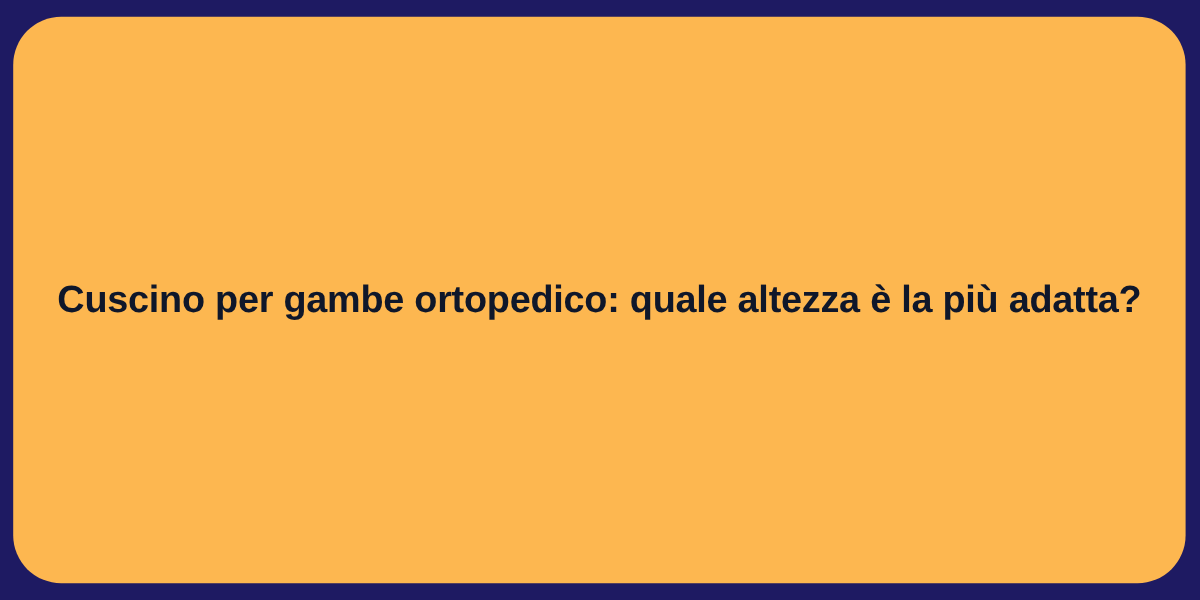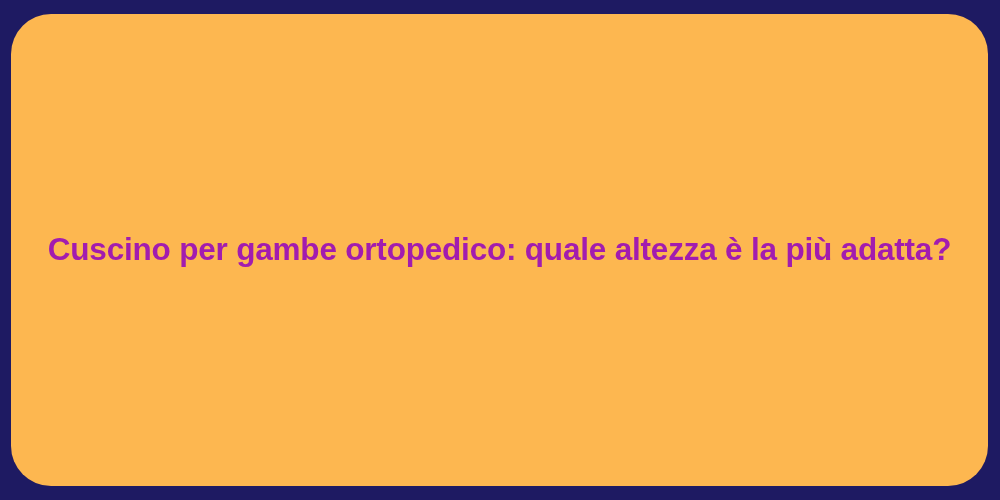--- a/index.html
+++ b/index.html
@@ -45,15 +45,15 @@
     letter-spacing: -0.2px;
     text-align: center;
     white-space: nowrap;
   }
 </style>
 </head>
 <body>
 
 <div class="card-frame" style="background: rgb(30, 26, 98);">
   <div class="card-panel" style="background: rgb(253, 183, 80);">
-    <h1 class="card-title" style="color: #a21caf;">Cuscino per gambe ortopedico: quale altezza è la più adatta?</h1>
+    <h1 class="card-title" style="color: #0f172a;">Cuscino per gambe ortopedico: quale altezza è la più adatta?</h1>
   </div>
 </div>
 
 </body></html>

